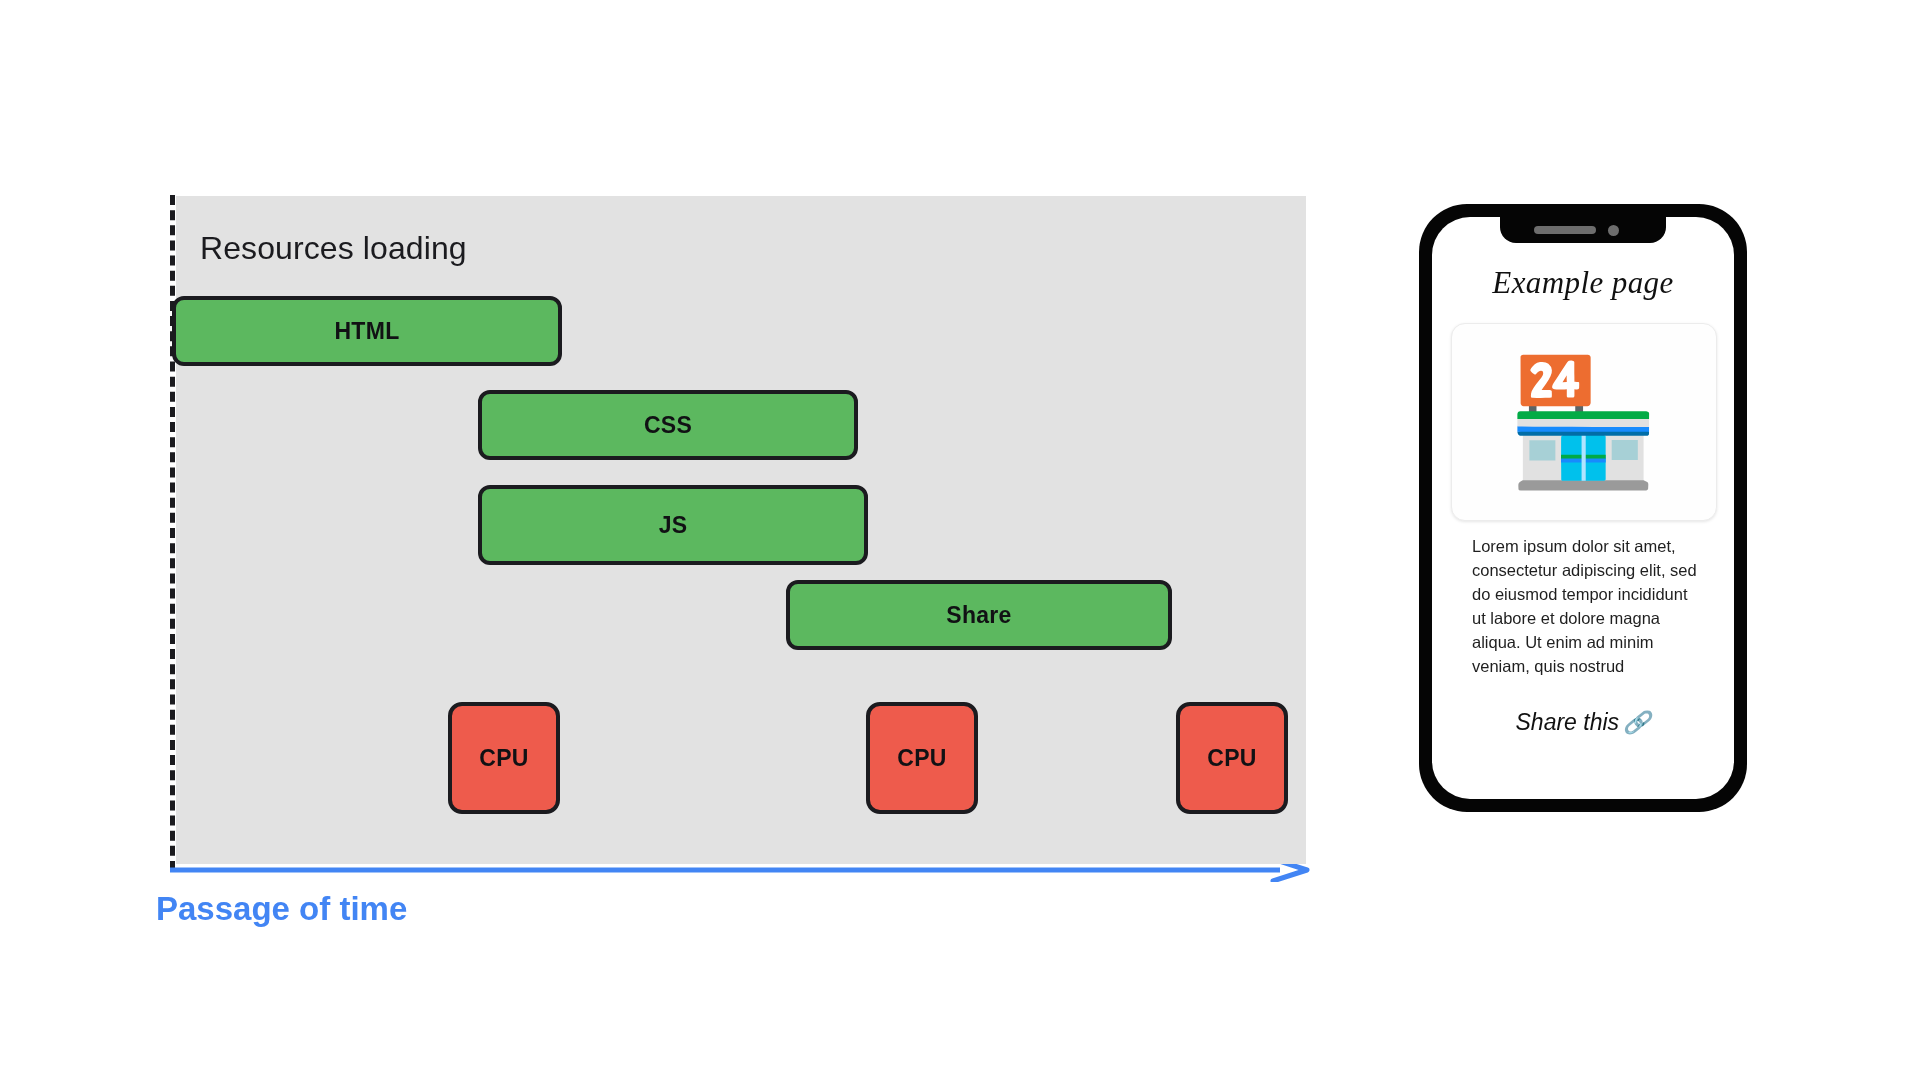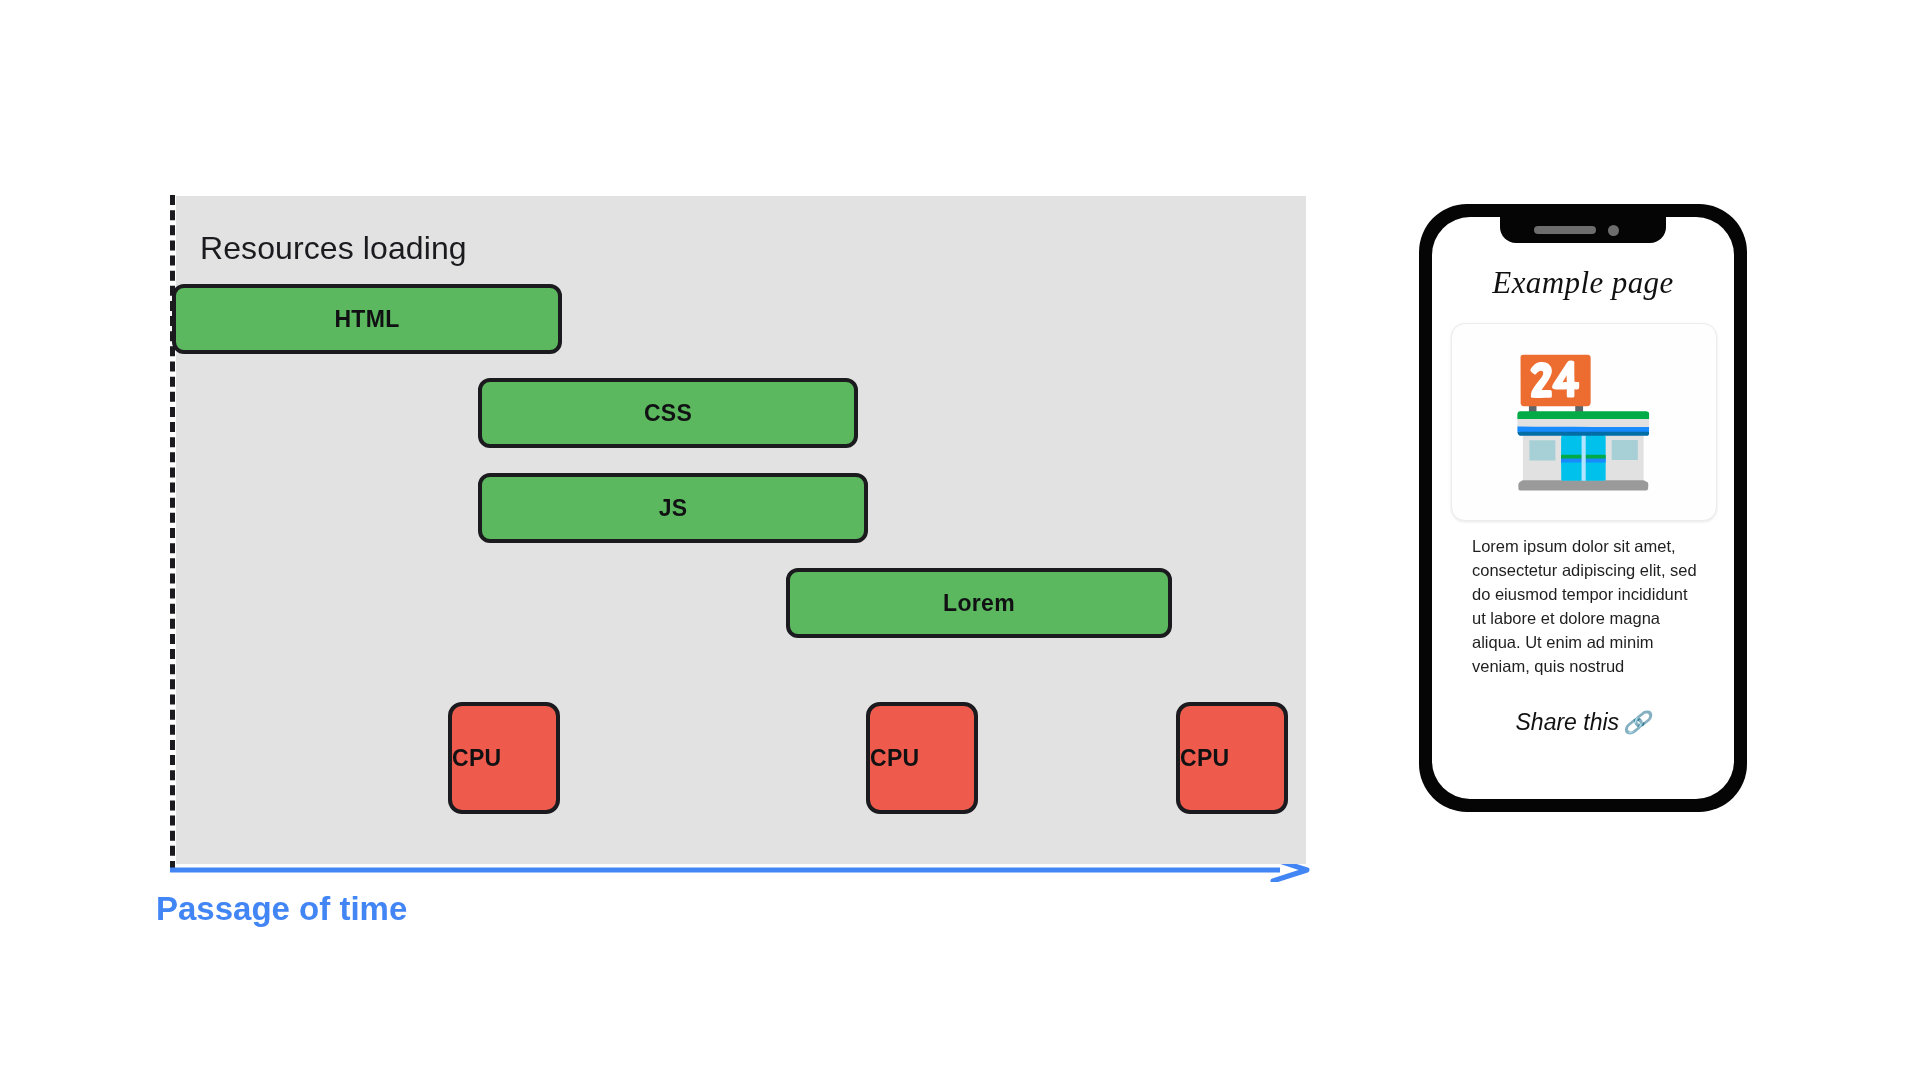--- a/index.html
+++ b/index.html
@@ -60,32 +60,34 @@
     background: #5cb85f;
     border: 4px solid #1b1b1f;
     border-radius: 12px;
     display: flex;
     align-items: center;
     justify-content: center;
     color: #111114;
     font-size: 23px;
     font-weight: bold;
     letter-spacing: 0.3px;
+    margin-top: 12px;
   }
 
   .cpu-box {
     position: absolute;
     box-sizing: border-box;
     background: #ee5b4c;
     border: 4px solid #1b1b1f;
     border-radius: 14px;
     width: 112px;
     height: 112px;
     display: flex;
     align-items: center;
+    justify-content: center;
     color: #111114;
     font-size: 23px;
     font-weight: bold;
     letter-spacing: 0.3px;
   }
 
   .time-axis {
     position: absolute;
     left: 170px;
     top: 864px;
@@ -232,26 +234,26 @@
   <div class="panel-title">Resources loading</div>
 
   <div class="res-bar" style="left:172px; top:284px; width:390px; height:70px;">
     <span>HTML</span>
   </div>
 
   <div class="res-bar" style="left:478px; top:378px; width:380px; height:70px;">
     <span>CSS</span>
   </div>
 
-  <div class="res-bar" style="left:478px; top:473px; width:390px; height:70px;">
+  <div class="res-bar" style="left:478px; top:473px; width:390px; height:80px;">
     <span>JS</span>
   </div>
 
   <div class="res-bar" style="left:786px; top:568px; width:386px; height:70px;">
-    <span>Lorem</span>
+    <span>Share</span>
   </div>
 
   <div class="cpu-box" style="left:448px; top:702px;">
     <span>CPU</span>
   </div>
 
   <div class="cpu-box" style="left:866px; top:702px;">
     <span>CPU</span>
   </div>
 

